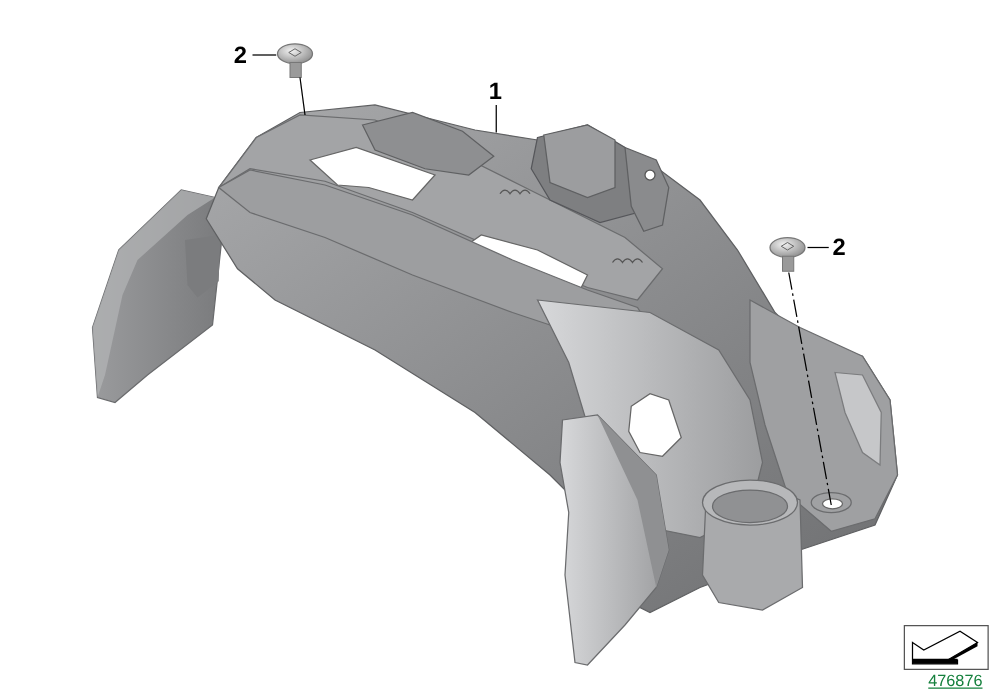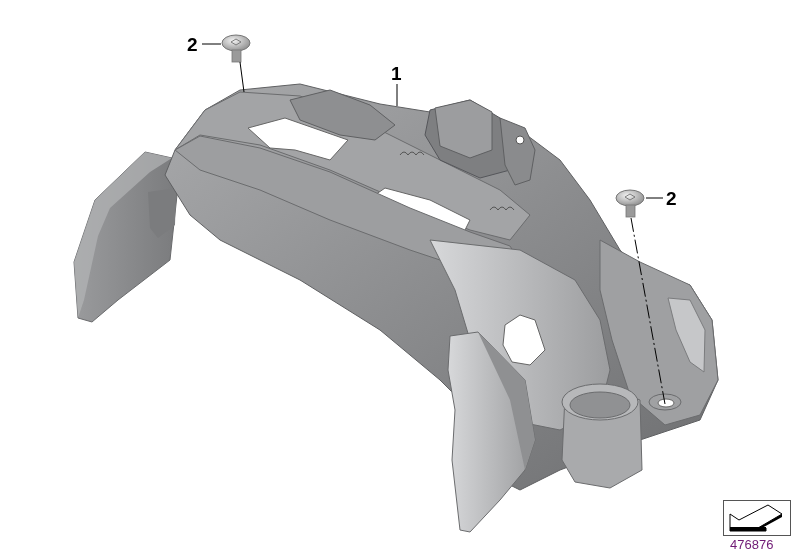--- a/index.html
+++ b/index.html
@@ -1,20 +1,20 @@
 <!DOCTYPE html>
 <html><head>
   <meta charset="utf-8">
   <style>
     html, body { margin: 0; padding: 0; background: #ffffff; }
     body { width: 800px; height: 560px; position: relative; overflow: hidden; font-family: "Liberation Sans", sans-serif; }
     .canvas { position: absolute; left: 0; top: 0; width: 800px; height: 560px; }
     .callout { position: absolute; font-family: "Liberation Sans", sans-serif; font-weight: bold; font-size: 19px; color: #000; line-height: 1; }
     .ref-box { position: absolute; left: 723px; top: 500px; width: 66px; height: 34px; border: 1px solid #555; background: #fff; }
-    .ref-number { position: absolute; left: 730px; top: 537px; width: 56px; text-align: left; font-family: "Liberation Sans", sans-serif; font-size: 13px; color: #701a75; }
+    .ref-number { position: absolute; left: 730px; top: 537px; width: 56px; text-align: right; font-family: "Liberation Sans", sans-serif; font-size: 13px; color: #15803d; text-decoration: underline; }
   </style>
 </head>
 <body>
 
 <svg class="canvas" viewBox="0 0 800 560" xmlns="http://www.w3.org/2000/svg">
   <defs>
     <linearGradient id="gBody" x1="0" y1="0" x2="1" y2="1">
       <stop offset="0" stop-color="#a9aaac"></stop>
       <stop offset="0.5" stop-color="#8b8c8e"></stop>
       <stop offset="1" stop-color="#6d6e70"></stop>

